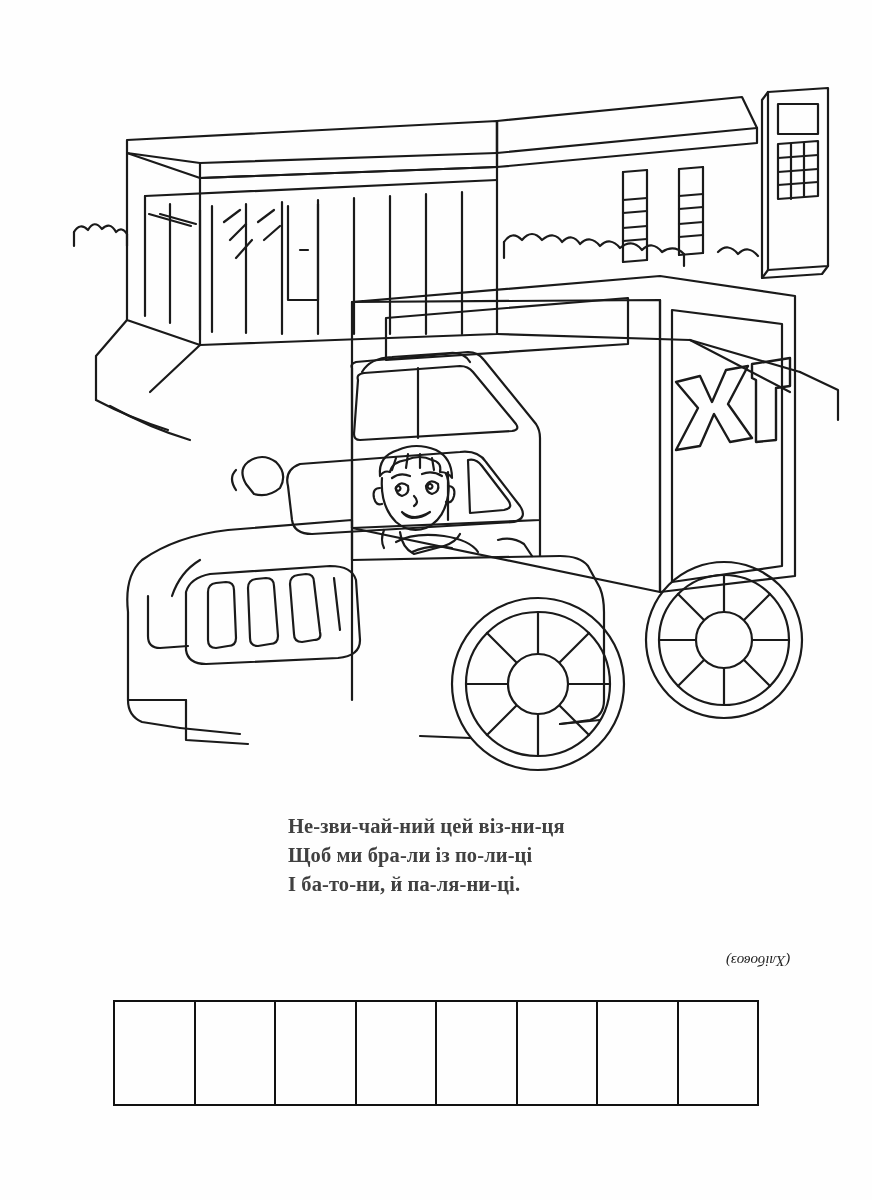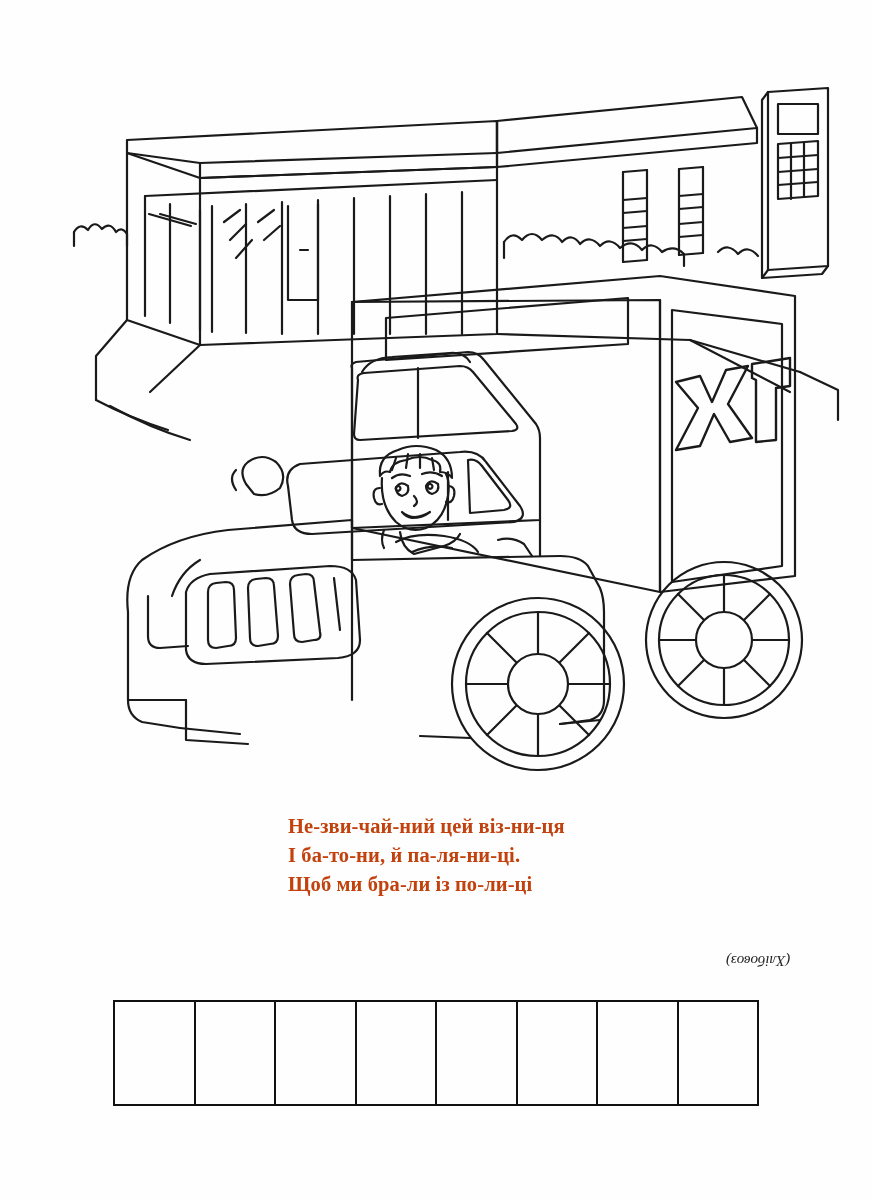--- a/index.html
+++ b/index.html
@@ -35,21 +35,21 @@
   .riddle {
     position: absolute;
     left: 288px;
     top: 812px;
     width: 520px;
     font-family: "Liberation Serif", serif;
     font-size: 20.5px;
     font-weight: bold;
     line-height: 1.42;
     letter-spacing: 0.1px;
-    color: #c2410c;
+    color: #404040;
   }
   .riddle .line {
     white-space: pre;
   }
   .answer {
     position: absolute;
     right: 82px;
     top: 952px;
     font-family: "Liberation Serif", serif;
     font-size: 15px;
@@ -270,22 +270,22 @@
         <path d="M678 594 L704 620 M744 660 L770 686"></path>
         <path d="M770 594 L744 620 M704 660 L678 686"></path>
       </g>
 
       <path d="M128 700 L186 700"></path>
     </svg>
   </div>
 
   <div class="riddle">
     <div class="line">Не-зви-чай-ний цей віз-ни-ця</div>
+    <div class="line">Щоб ми бра-ли із по-ли-ці</div>
     <div class="line">І ба-то-ни, й па-ля-ни-ці.</div>
-    <div class="line">Щоб ми бра-ли із по-ли-ці</div>
   </div>
 
   <div class="answer">(Хлібовоз)</div>
 
   <div class="grid">
     <div class="cell"></div>
     <div class="cell"></div>
     <div class="cell"></div>
     <div class="cell"></div>
     <div class="cell"></div>

